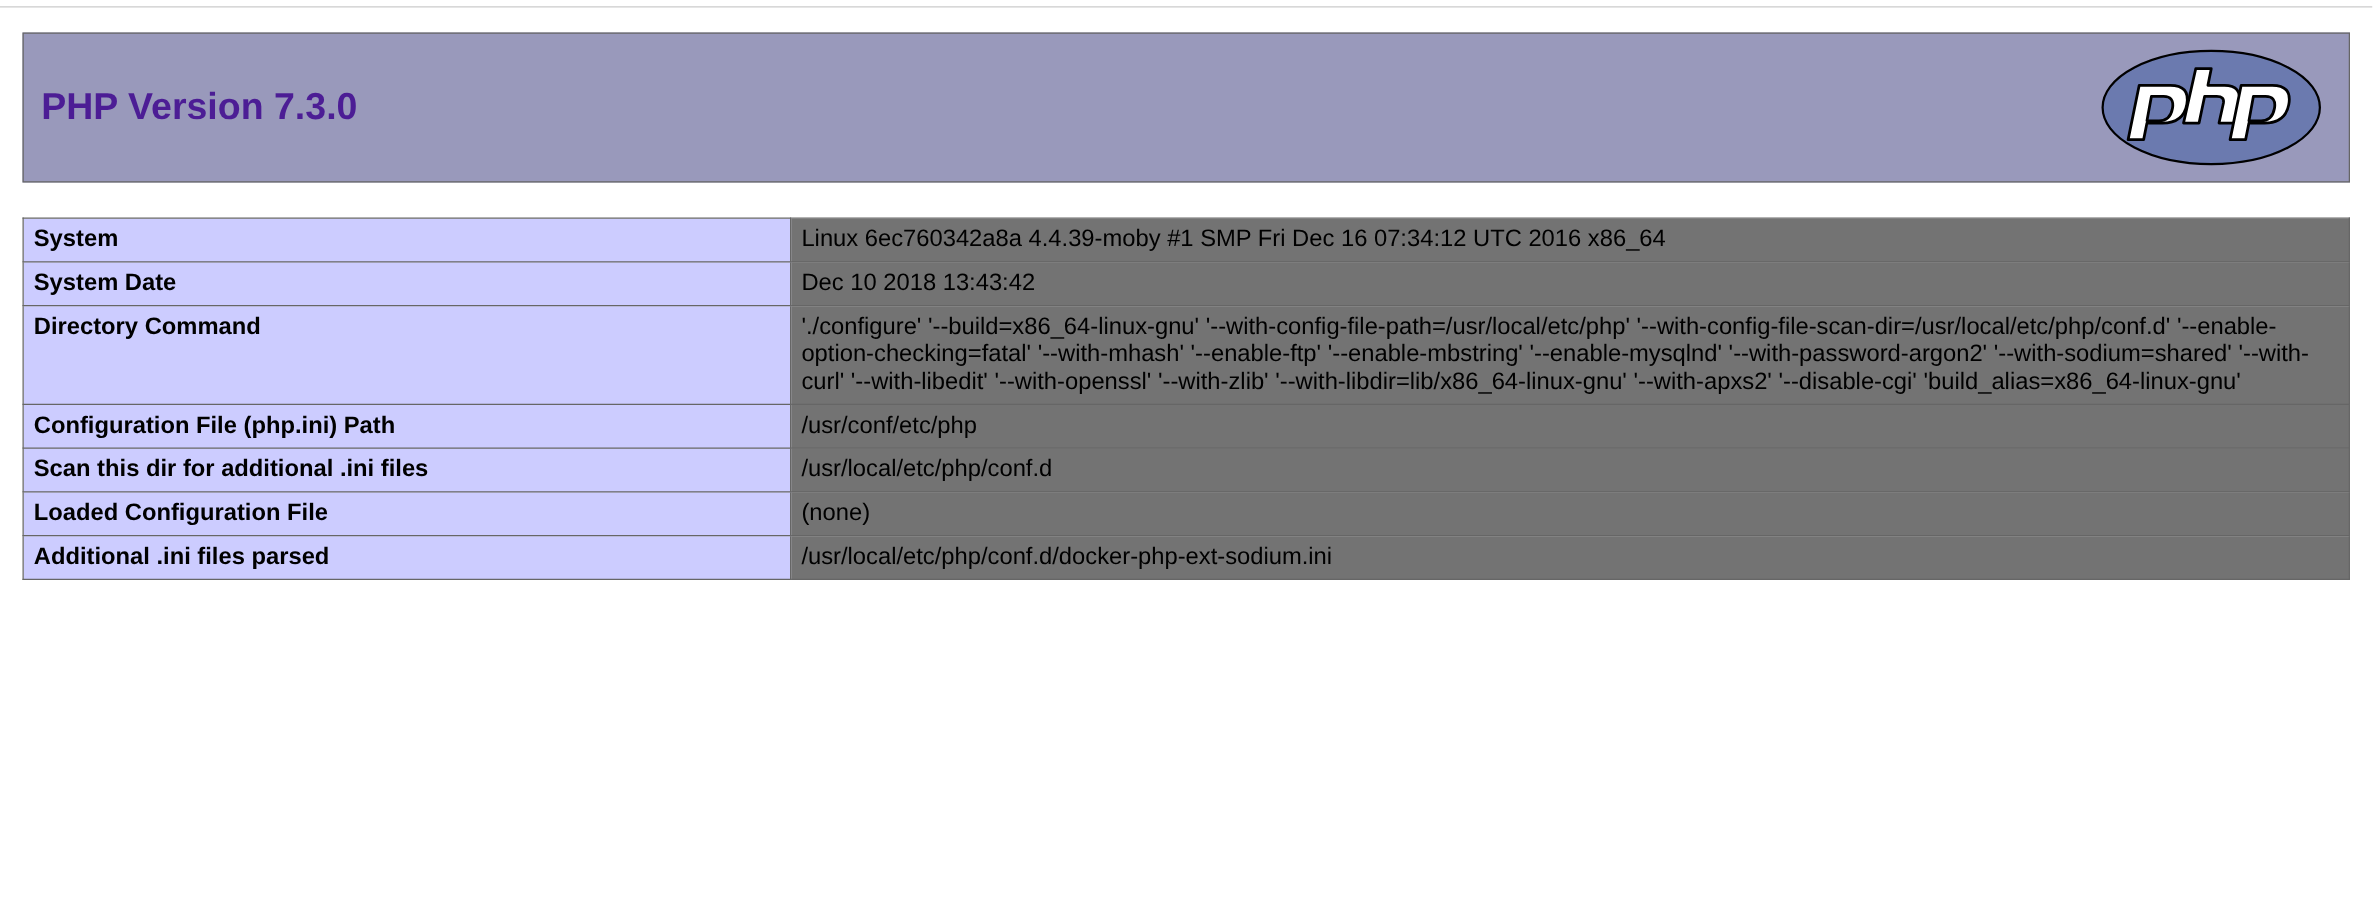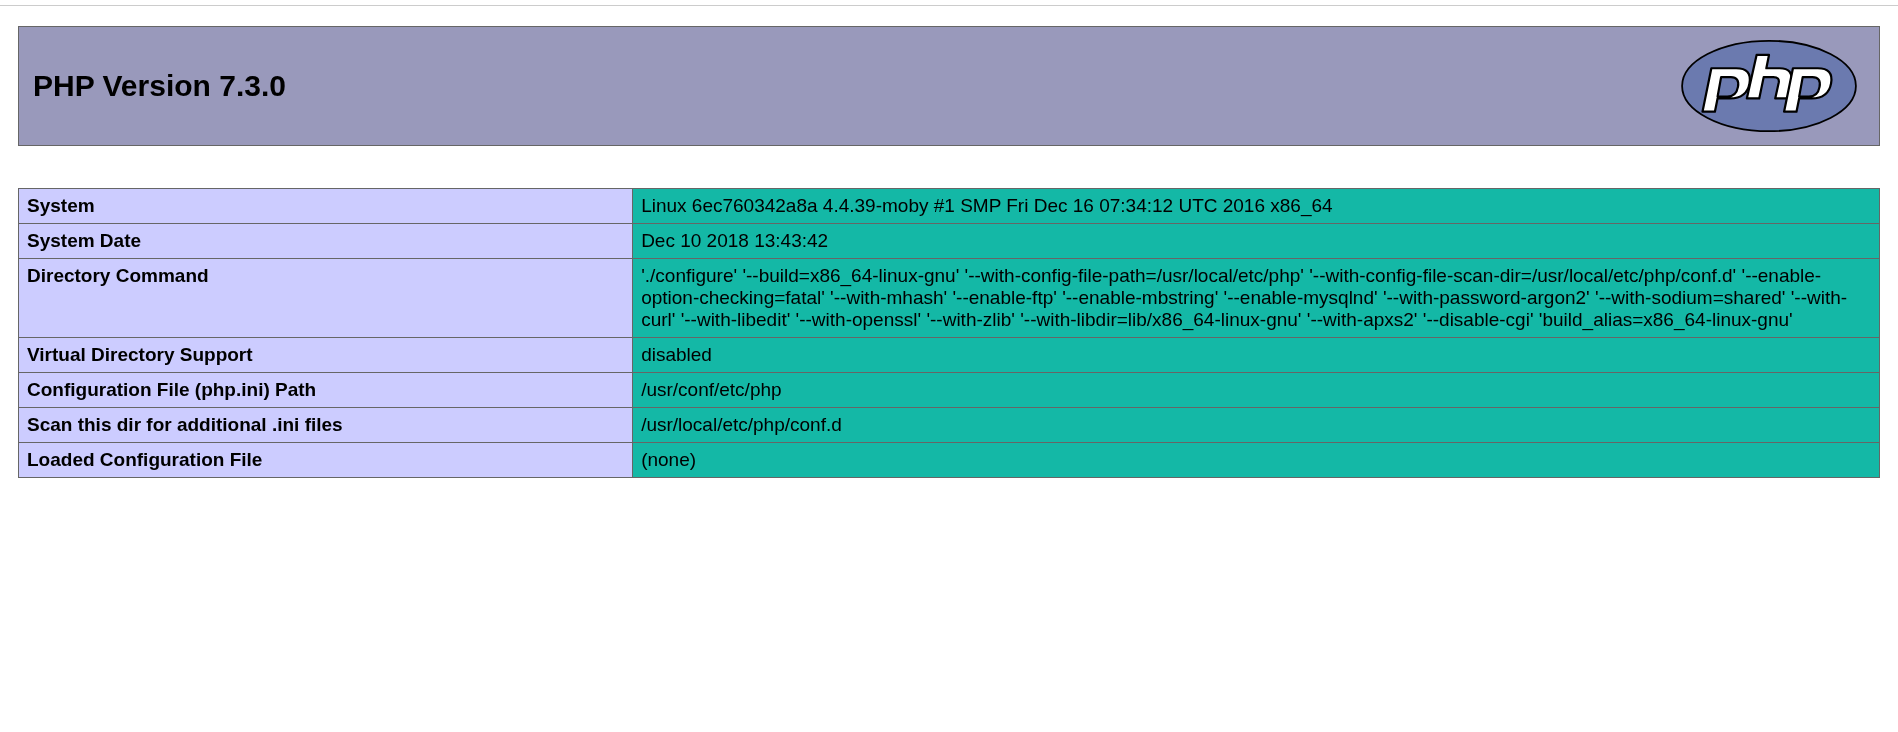--- a/index.html
+++ b/index.html
@@ -25,50 +25,50 @@
       display: flex;
       align-items: center;
       justify-content: space-between;
       padding: 10px 14px;
       min-height: 120px;
     }
     .header-banner h1 {
       margin: 0;
       font-size: 30px;
       font-weight: bold;
-      color: #000000;
+      color: #4c1d95;
     }
     .php-logo {
       margin-right: 6px;
     }
     .php-logo svg {
       width: 180px;
       height: 94px;
       display: block;
     }
     .info-table {
       width: 100%;
       border-collapse: collapse;
-      margin-top: 42px;
+      margin-top: 28px;
     }
     .info-table td,
     .info-table th {
       border: 1px solid #666;
       padding: 6px 8px;
       text-align: left;
       font-size: 19px;
       vertical-align: baseline;
     }
     .info-table td.label-cell {
       background: #ccf;
       font-weight: bold;
       width: 33%;
     }
     .info-table td.value-cell {
-      background: #14b8a6;
+      background: #737373;
       font-weight: normal;
       overflow-wrap: break-word;
     }
   </style>
 </head>
 <body>
 
 <hr class="top-divider">
 <div class="wrapper">
 
@@ -94,31 +94,31 @@
         </tr>
         <tr>
           <td class="label-cell">System Date</td>
           <td class="value-cell">Dec 10 2018 13:43:42</td>
         </tr>
         <tr>
           <td class="label-cell">Directory Command</td>
           <td class="value-cell">'./configure' '--build=x86_64-linux-gnu' '--with-config-file-path=/usr/local/etc/php' '--with-config-file-scan-dir=/usr/local/etc/php/conf.d' '--enable-option-checking=fatal' '--with-mhash' '--enable-ftp' '--enable-mbstring' '--enable-mysqlnd' '--with-password-argon2' '--with-sodium=shared' '--with-curl' '--with-libedit' '--with-openssl' '--with-zlib' '--with-libdir=lib/x86_64-linux-gnu' '--with-apxs2' '--disable-cgi' 'build_alias=x86_64-linux-gnu'</td>
         </tr>
         <tr>
-          <td class="label-cell">Virtual Directory Support</td>
-          <td class="value-cell">disabled</td>
-        </tr>
-        <tr>
           <td class="label-cell">Configuration File (php.ini) Path</td>
           <td class="value-cell">/usr/conf/etc/php</td>
         </tr>
         <tr>
           <td class="label-cell">Scan this dir for additional .ini files</td>
           <td class="value-cell">/usr/local/etc/php/conf.d</td>
         </tr>
         <tr>
           <td class="label-cell">Loaded Configuration File</td>
           <td class="value-cell">(none)</td>
         </tr>
+        <tr>
+          <td class="label-cell">Additional .ini files parsed</td>
+          <td class="value-cell">/usr/local/etc/php/conf.d/docker-php-ext-sodium.ini</td>
+        </tr>
       </tbody>
   </table>
 
 </div>
 
 </body></html>

